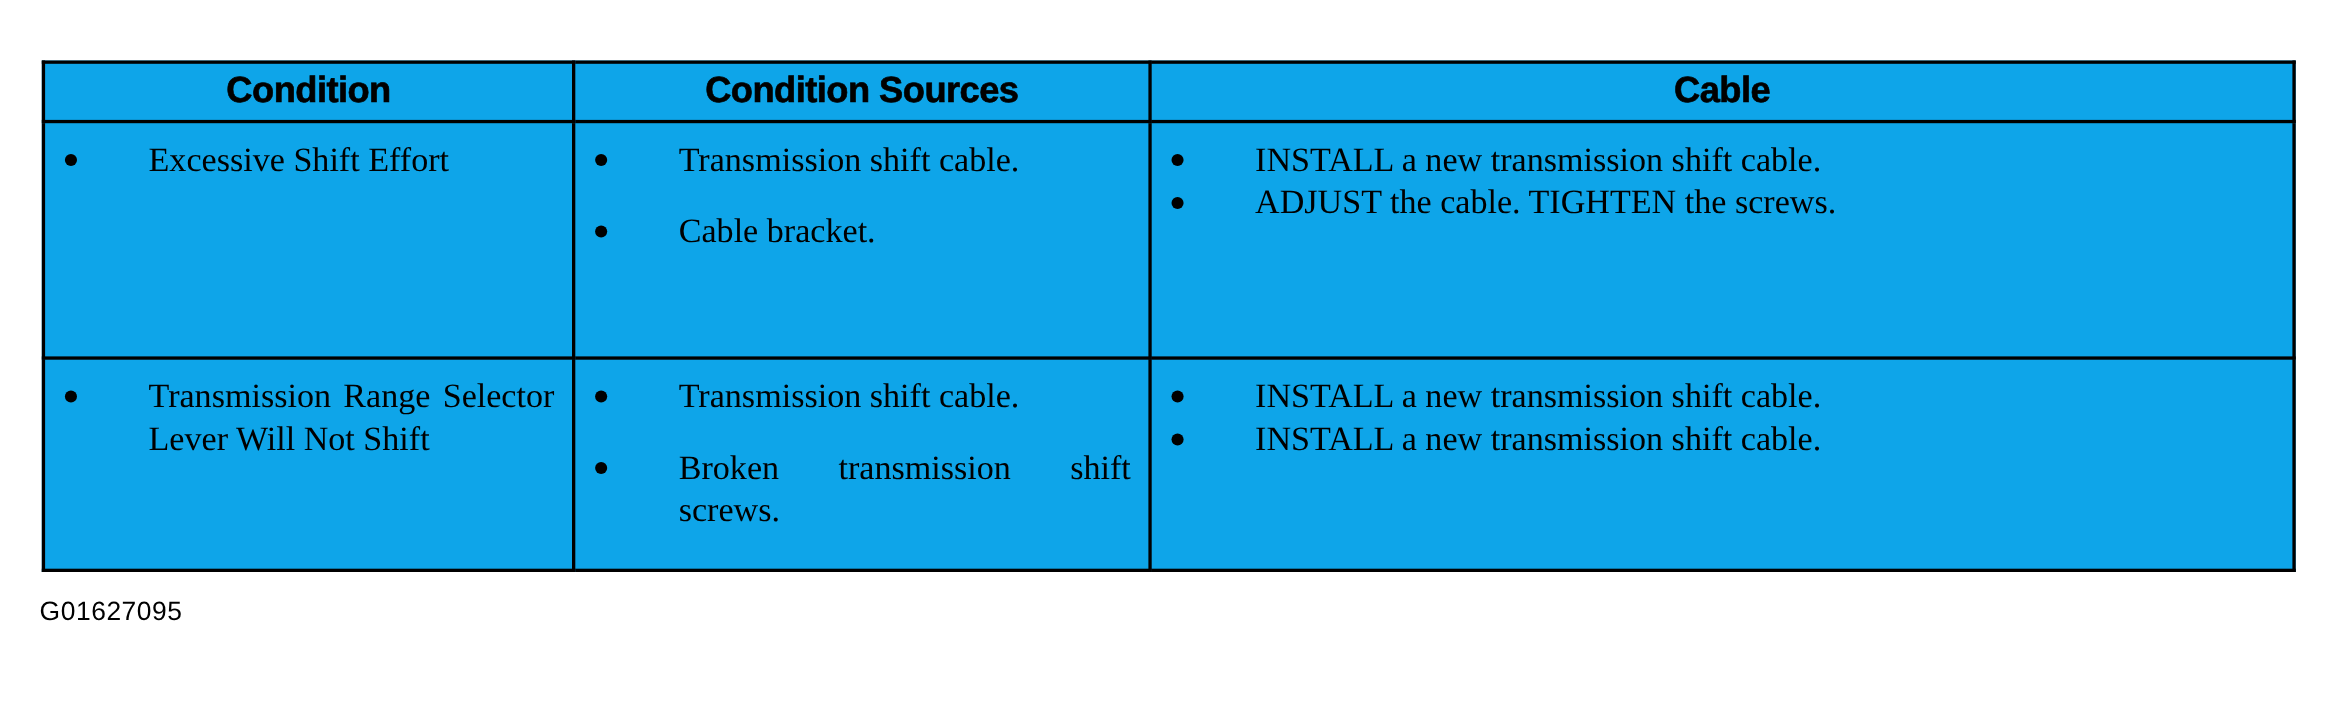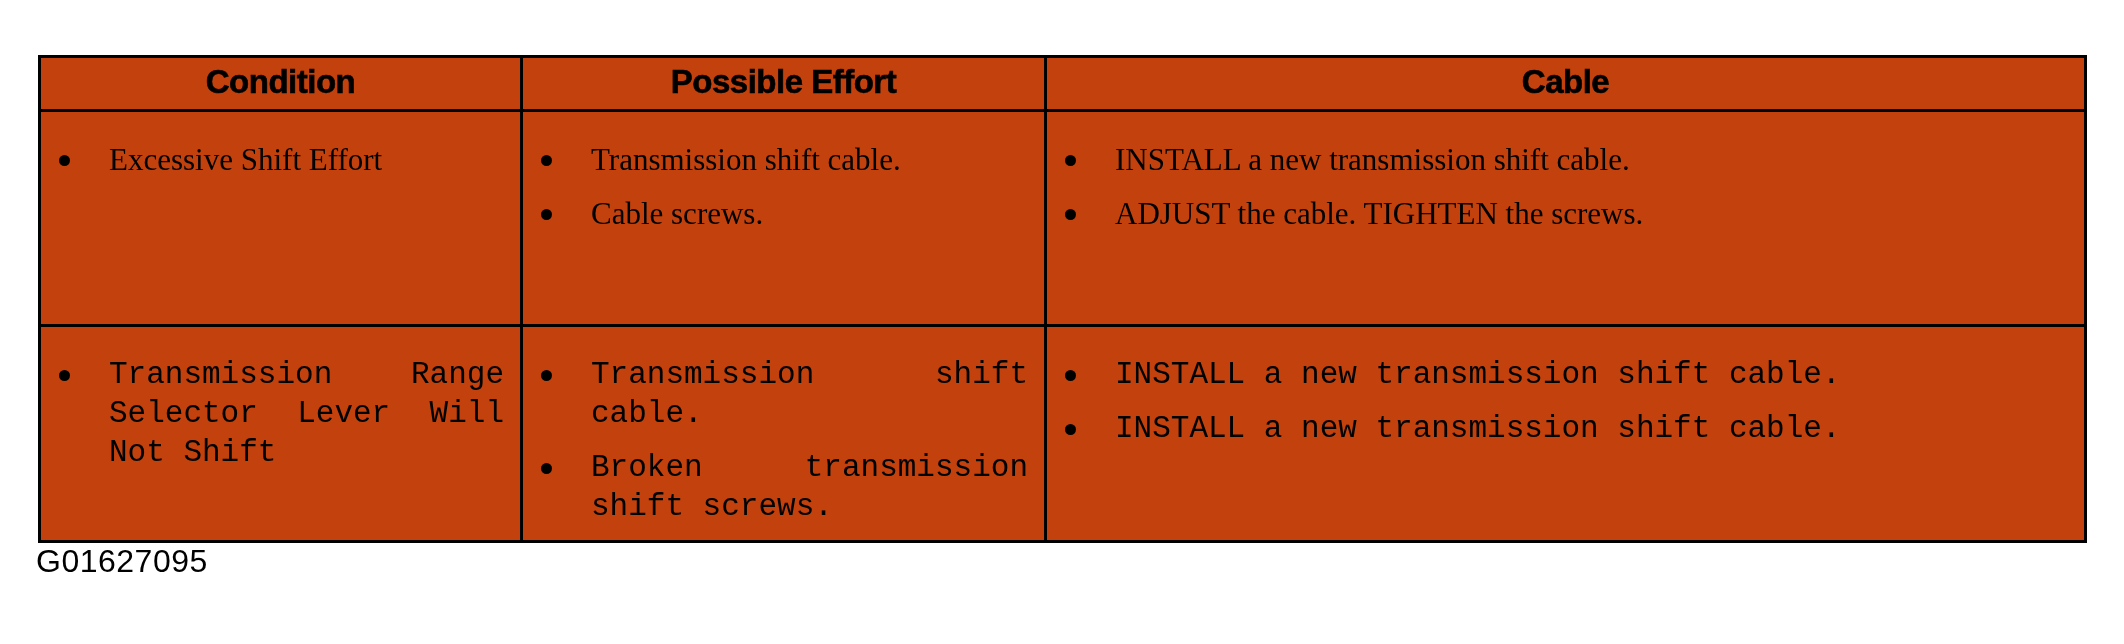--- a/index.html
+++ b/index.html
@@ -29,21 +29,21 @@
     position: absolute;
     left: 38px;
     top: 55px;
     width: 2046px;
   }
 
   table.diag {
     border-collapse: collapse;
     table-layout: fixed;
     width: 2046px;
-    background: #c2410c;
+    background: #0ea5e9;
   }
 
   table.diag, table.diag td, table.diag th {
     border: 3px solid #000;
   }
 
   table.diag th {
     font-family: "Liberation Sans", "DejaVu Sans", sans-serif;
     font-weight: bold;
     font-size: 33px;
@@ -68,27 +68,26 @@
   
   ul.blist {
     list-style: none;
     margin: 0;
     padding: 0;
   }
   ul.blist.pad-top { padding-top: 13px; padding-bottom: 14px; }
 
   ul.blist li {
     position: relative;
-    padding-left: 68px;
+    padding-left: 94px;
     padding-right: 16px;
     font-size: 31px;
     line-height: 39px;
     text-align: justify;
     text-justify: inter-word;
-    margin-top: 15px;
   }
   ul.blist li .txt { display: block; }
 
   ul.blist li .bullet {
     position: absolute;
     left: 18px;
     top: 15px;
     width: 11px;
     height: 11px;
     background: #000;
@@ -97,49 +96,49 @@
 
   
   li.gap-lg { margin-top: 26px; }
   li.gap-sm { margin-top: 0px; }
 
   
   .act li { line-height: 38px; }
 
   
   tr.row1 td { height: 212px; }
-  tr.row2 td { height: 190px; font-family: Liberation Mono, monospace; }
+  tr.row2 td { height: 190px; }
 
   
   .figid {
     position: absolute;
     left: 36px;
     top: 543px;
     font-family: "Liberation Sans", "DejaVu Sans", sans-serif;
-    font-size: 32px;
+    font-size: 24px;
     letter-spacing: 0.5px;
     color: #000;
   }
 </style>
 </head>
 <body>
 
 <div class="page">
 
   <div class="tbl-wrap">
     <table class="diag">
       <colgroup>
         <col class="c-cond">
         <col class="c-src">
         <col class="c-act">
       </colgroup>
       <thead>
         <tr>
           <th>Condition</th>
-          <th>Possible Effort</th>
+          <th>Condition Sources</th>
           <th>Cable</th>
         </tr>
       </thead>
       <tbody>
 
         <tr class="row1">
           <td>
             <ul class="blist pad-top">
               <li>
                 <span class="bullet"></span>
@@ -148,21 +147,21 @@
             </ul>
           </td>
           <td>
             <ul class="blist pad-top">
               <li>
                 <span class="bullet"></span>
                 <span class="txt">Transmission shift cable.</span>
               </li>
               <li class="gap-lg">
                 <span class="bullet"></span>
-                <span class="txt">Cable screws.</span>
+                <span class="txt">Cable bracket.</span>
               </li>
             </ul>
           </td>
           <td>
             <ul class="blist pad-top act">
               <li>
                 <span class="bullet"></span>
                 <span class="txt">INSTALL a new transmission shift cable.</span>
               </li>
               <li class="gap-sm">

